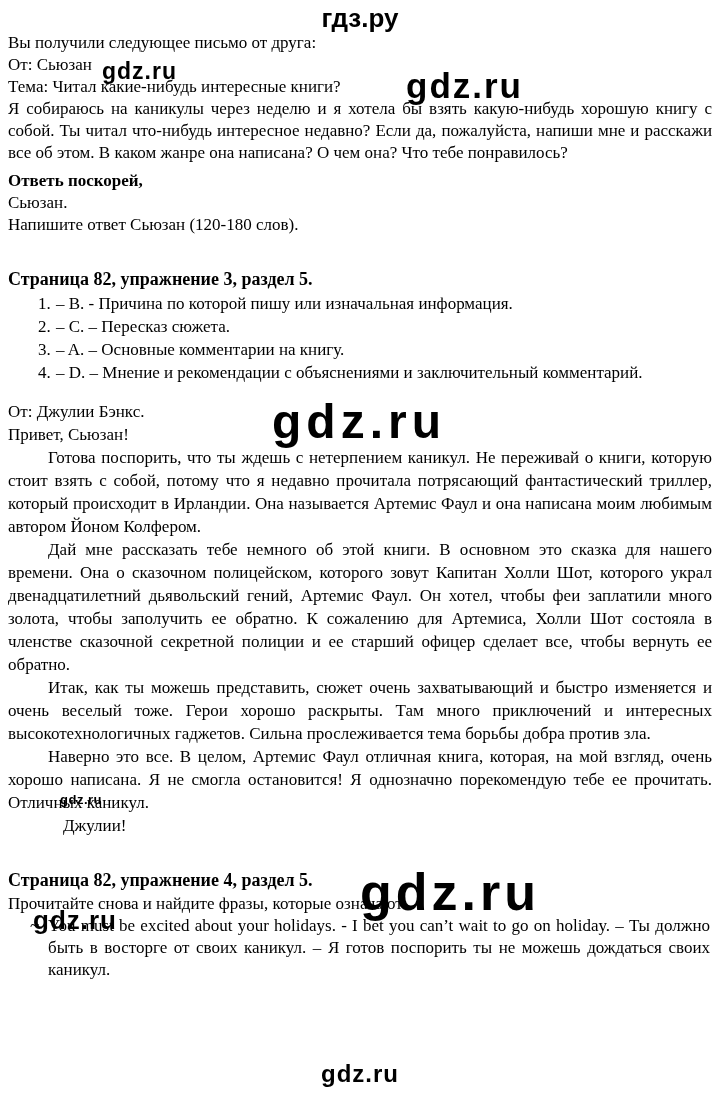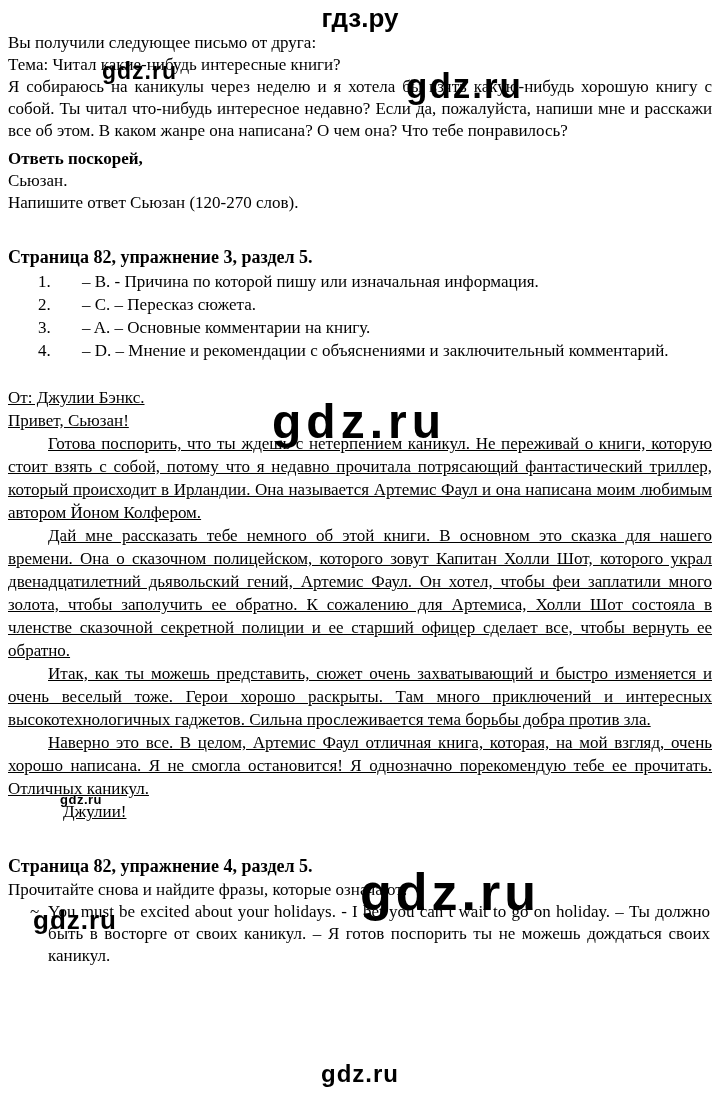--- a/index.html
+++ b/index.html
@@ -23,22 +23,22 @@
   }
   .line { line-height:22px; }
   .just { text-align:justify; }
   .intro-closing { margin-top:6px;font-weight:bold; }
   .ex-block { margin-top:30px; }
   .ex-title { font-weight:700; font-size:18px; line-height:26px; }
   .ex-instruction { line-height:22px; }
   .ans-list { }
   .ans-item { display:flex; line-height:23px; }
   .ans-num { width:17px; margin-left:30px; flex:0 0 auto; }
-  .ans-text { margin-left:27px; }
-  .reply { margin-top:24px;text-decoration:underline; }
+  .ans-text { margin-left:1px; }
+  .reply { margin-top:16px; }
   .reply .line { line-height:23px; }
   .reply p {
     margin:0; line-height:23px;
     text-align:justify; text-indent:40px;
   }
   .reply-sig { margin-left:55px; line-height:23px; }
   .ex4-item { display:flex; line-height:22px; }
   .tilde { width:18px; margin-left:22px; flex:0 0 auto; }
   .ex4-text { flex:1; text-align:justify; padding-right:2px; }
   .wm {
@@ -67,25 +67,26 @@
 </style>
 </head>
 <body>
 
 <div class="page">
 
   <div class="logo-top">гдз.ру</div>
 
   <div>
     <div class="line">Вы получили следующее письмо от друга:</div>
+    <div class="line">От: Сьюзан</div>
     <div class="line">Тема: Читал какие-нибудь интересные книги?</div>
     <div class="line just">Я собираюсь на каникулы через неделю и я хотела бы взять какую-нибудь хорошую книгу с собой. Ты читал что-нибудь интересное недавно? Если да, пожалуйста, напиши мне и расскажи все об этом. В каком жанре она написана? О чем она? Что тебе понравилось?</div>
     <div class="line intro-closing">Ответь поскорей,</div>
     <div class="line">Сьюзан.</div>
-    <div class="line">Напишите ответ Сьюзан (120-270 слов).</div>
+    <div class="line">Напишите ответ Сьюзан (120-180 слов).</div>
   </div>
 
   <div class="ex-block">
     <div class="ex-title">Страница 82, упражнение 3, раздел 5.</div>
     <div class="ans-list">
       <div class="ans-item">
         <span class="ans-num">1.</span>
         <span class="ans-text">– B. - Причина по которой пишу или изначальная информация.</span>
       </div>
       <div class="ans-item">

